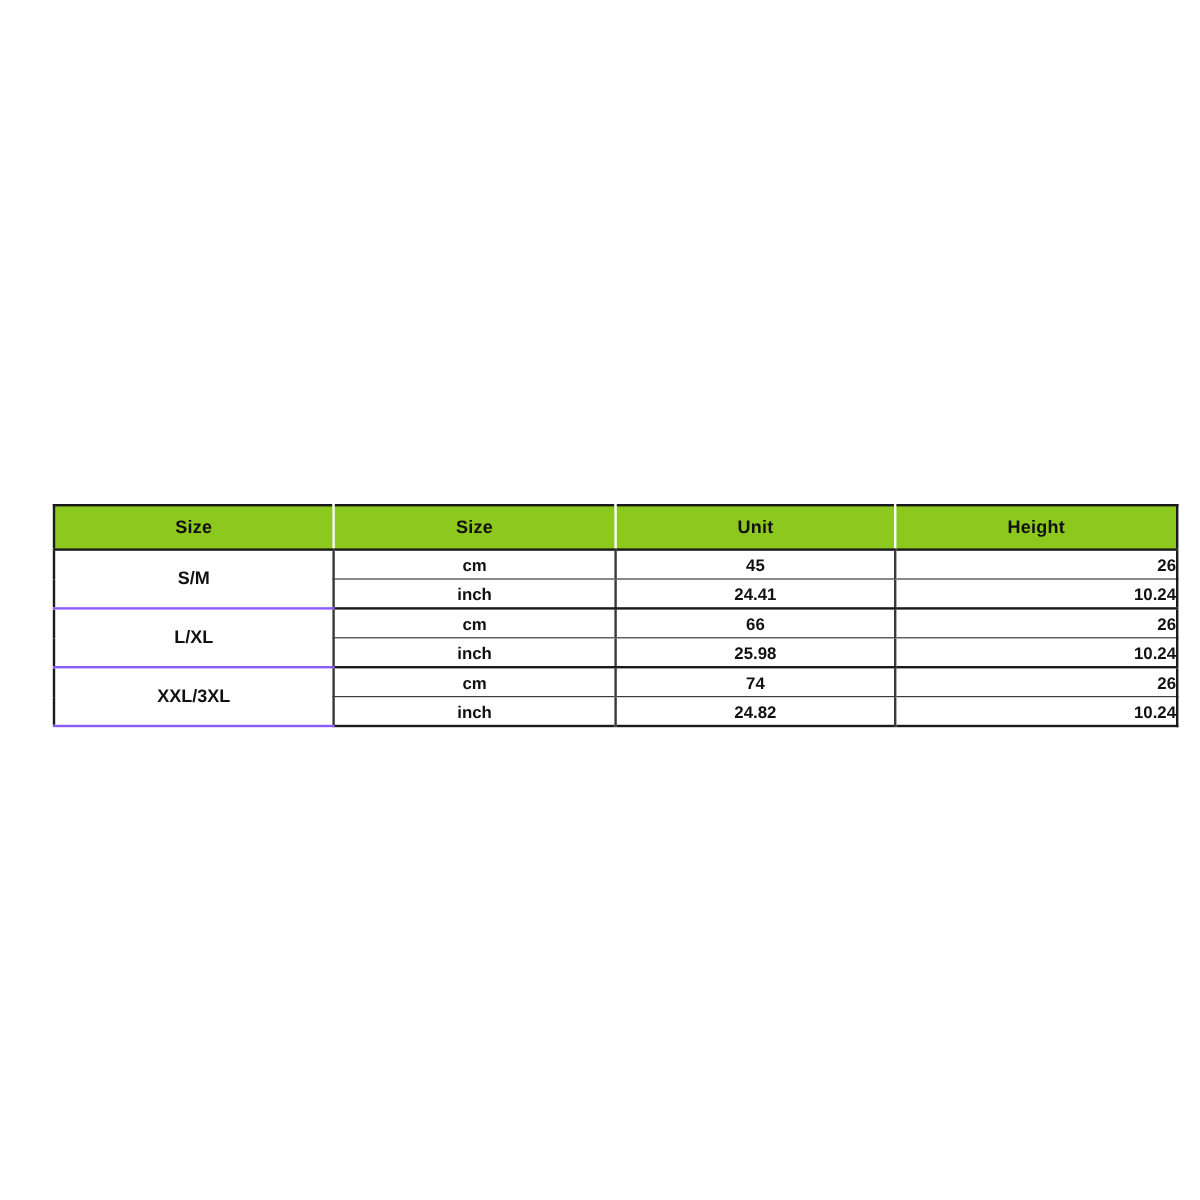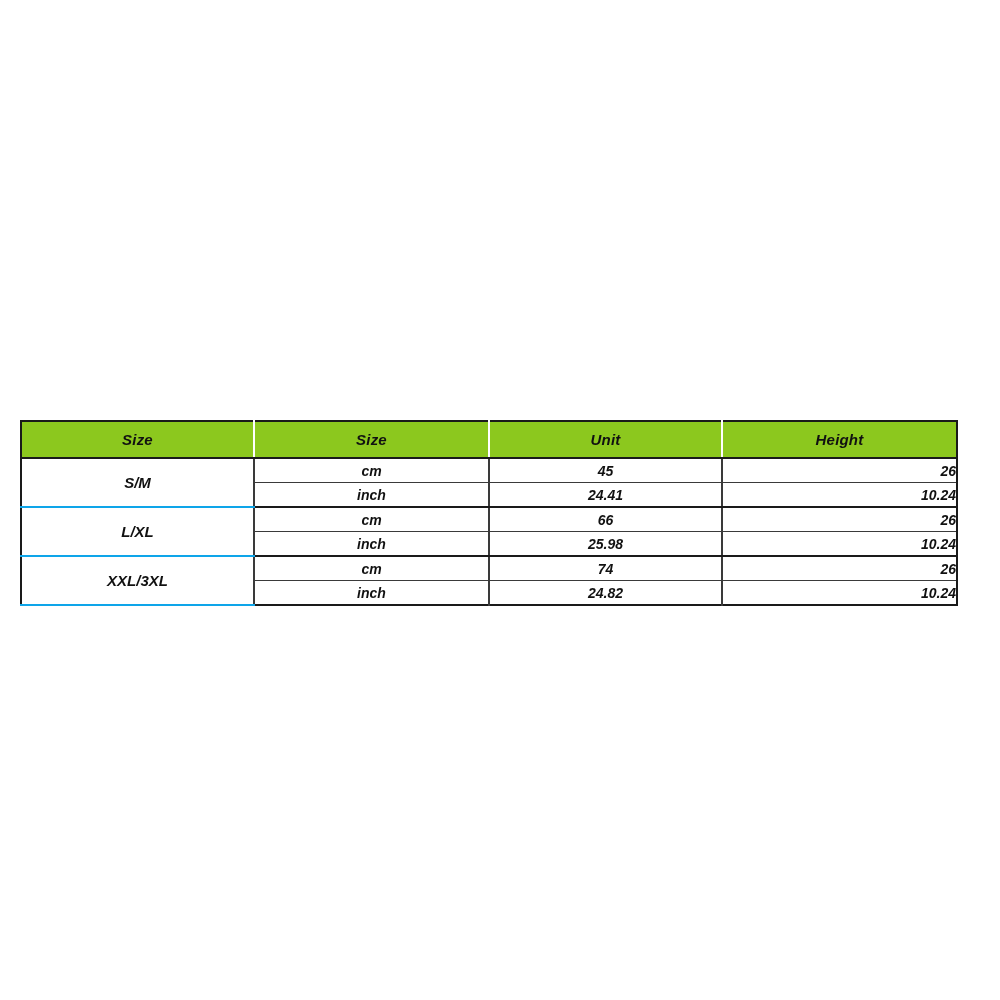--- a/index.html
+++ b/index.html
@@ -19,24 +19,23 @@
   #page {
     position: relative;
     width: 1000px;
     height: 1000px;
     background: #ffffff;
   }
 
   
   #size-chart-wrapper {
     position: absolute;
-    left: 20px;
+    left: 44px;
     top: 420px;
     width: 744px;
-    font-style: italic;
   }
 
   table.size-chart {
     width: 936px;
     border-collapse: collapse;
     table-layout: fixed;
     border: 2px solid #1a1a1a;
     background: #ffffff;
   }
 
@@ -75,21 +74,21 @@
     border-bottom: 1px solid #3a3a3a;
   }
   tbody td:last-child {
     border-right: none;
     text-align: right;
   }
 
   
   tbody td.size-cell {
     font-size: 15px;
-    border-bottom: 2px solid #0ea5e9;
+    border-bottom: 2px solid #8b5cf6;
     vertical-align: middle;
   }
 
   
   tbody tr.group-end td {
     border-bottom: 2px solid #1a1a1a;
   }
 
   
   tbody tr.last-row td {

